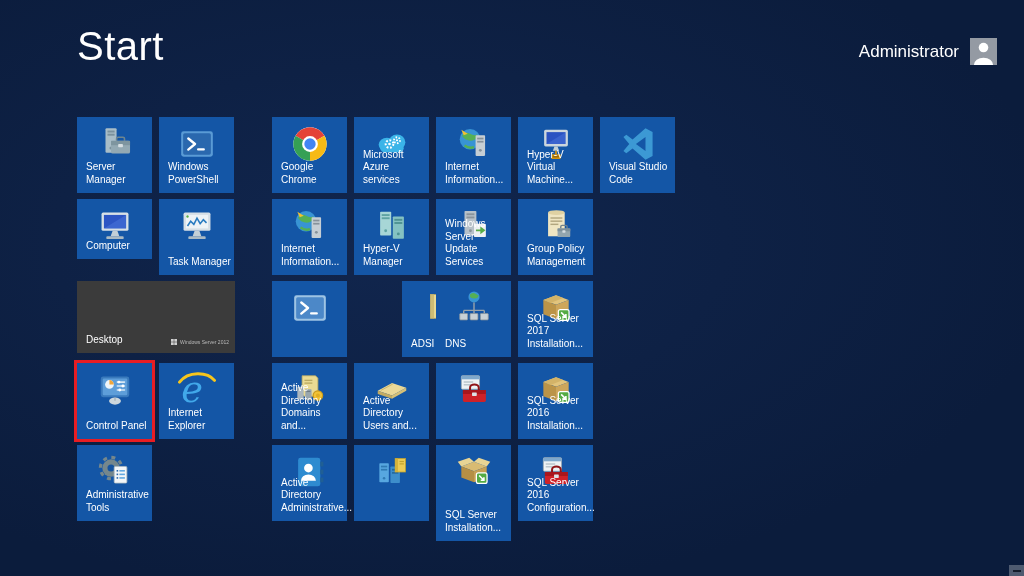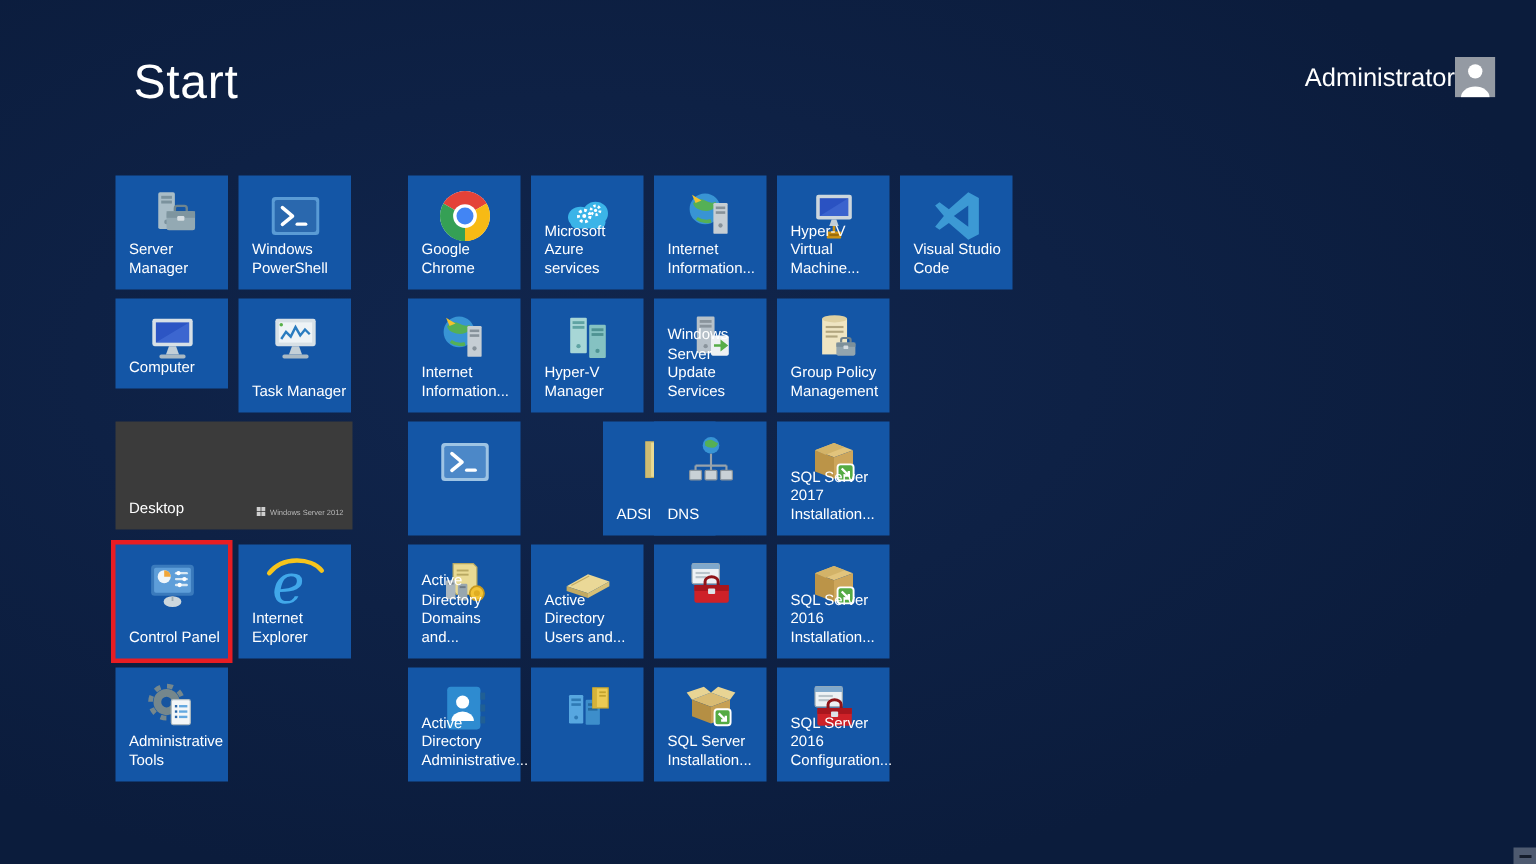--- a/index.html
+++ b/index.html
@@ -6,26 +6,26 @@
   html,body { margin:0; padding:0; background:#05132b; }
   .screen {
     position: relative;
     width: 1024px; height: 576px;
     overflow: hidden;
     font-family: "Liberation Sans", sans-serif;
     background: radial-gradient(ellipse at 38% 42%, var(--bg-light) 0%, var(--bg) 75%);
   }
   .page-title {
     position: absolute; left: 77px; top: 24px;
-    margin: 12px; color: #fff;
-    font-size: 32px; font-weight: 300; letter-spacing: 0.5px;
+    margin: 0; color: #fff;
+    font-size: 40px; font-weight: 300; letter-spacing: 0.5px;
   }
   .user-account {
     position: absolute; right: 27px; top: 38px;
-    display: flex; align-items: center; gap: 0;
+    display: flex; align-items: center; gap: 11px;
     color: #fff; font-size: 17px;
   }
   .avatar { width: 27px; height: 27px; display: block; overflow: hidden; }
   .avatar svg { display: block; }
   .tile {
     position: absolute;
     background: var(--tile);
     cursor: pointer;
   }
   .tile.desktop { background: var(--desktop); }
@@ -428,21 +428,21 @@
             <rect x="22" y="17" width="12" height="21" rx="1" fill="#3d8ecb"></rect>
             <rect x="24" y="20" width="8" height="2.2" fill="#256aa0"></rect>
             <rect x="24" y="24" width="8" height="2.2" fill="#256aa0"></rect>
             <rect x="28" y="7" width="13" height="17" fill="#eccb54" stroke="#c2a32e"></rect>
             <rect x="28" y="7" width="3.5" height="17" fill="#d4b23a"></rect>
             <rect x="33.5" y="10" width="5.5" height="1.5" fill="#c2a32e"></rect>
             <rect x="33.5" y="13" width="5.5" height="1.5" fill="#c2a32e"></rect>
           </svg>
         </span>
       </div>
-      <div class="tile" style="left: 436px; top: 445px; width: 75px; height: 76px;">
+      <div class="tile" style="left: 436px; top: 445px; width: 75px; height: 96px;">
         <span class="tile-icon">
           <svg width="38" height="38" viewBox="0 0 48 48">
             <path d="M8 17 L24 11 L40 17 L24 23 Z" fill="#d9bb72"></path>
             <path d="M8 17 L3.5 11 L18 6 L24 11 Z" fill="#e8d494"></path>
             <path d="M40 17 L44.5 11 L30 6 L24 11 Z" fill="#e8d494"></path>
             <path d="M8 17 V31 L24 37 V23 Z" fill="#b58f44"></path>
             <path d="M40 17 V31 L24 37 V23 Z" fill="#c7a053"></path>
             <rect x="27" y="25" width="13.5" height="13.5" rx="2.5" fill="#54ab44" stroke="#fff" stroke-width="1.6"></rect>
             <path d="M30.5 28.5 l6 6 M36.5 30.5 v4 h-4" fill="none" stroke="#fff" stroke-width="2"></path>
           </svg>

